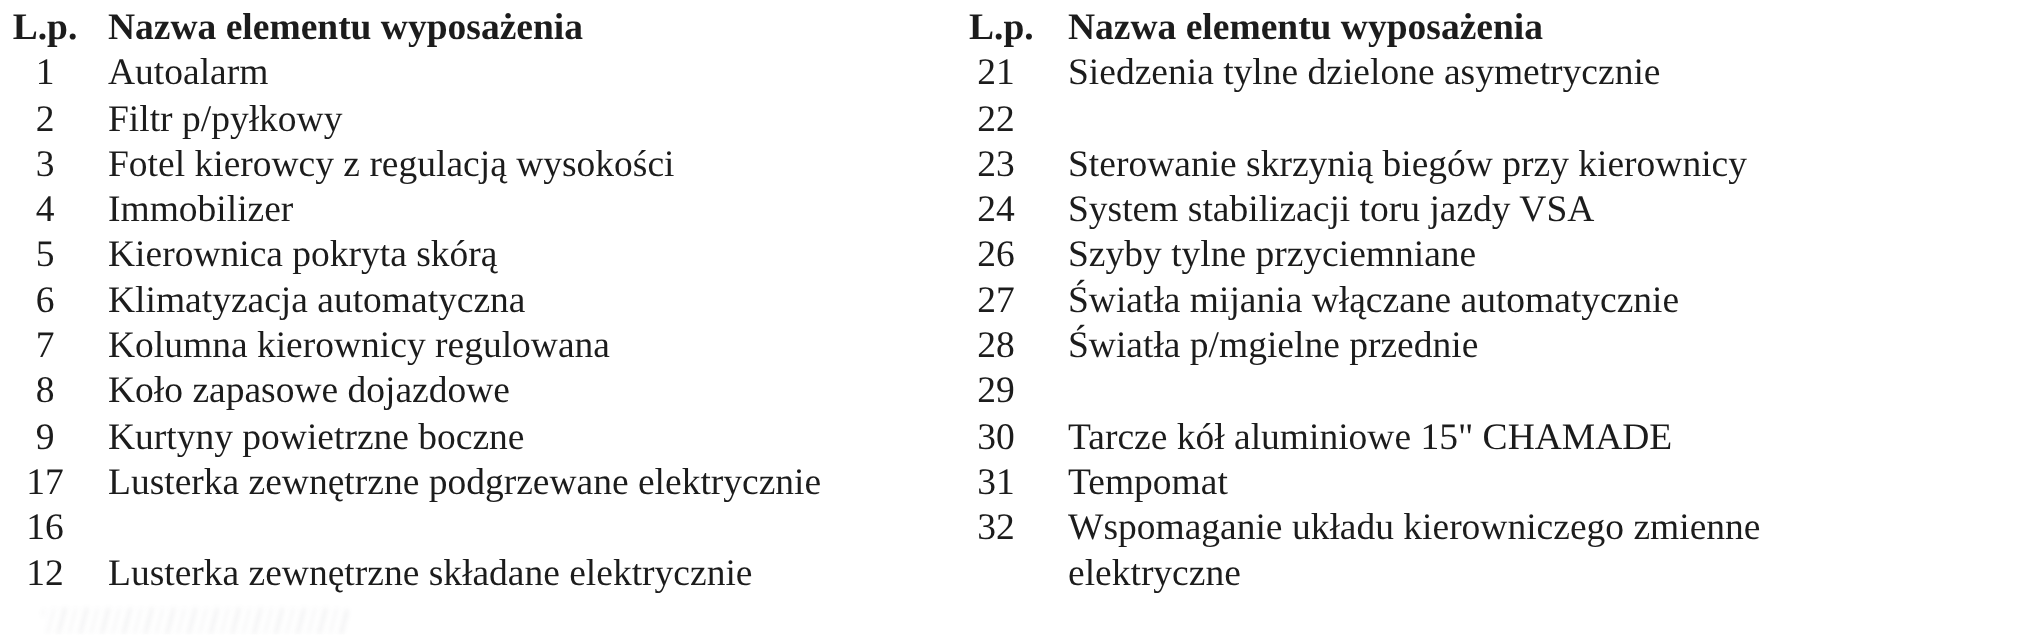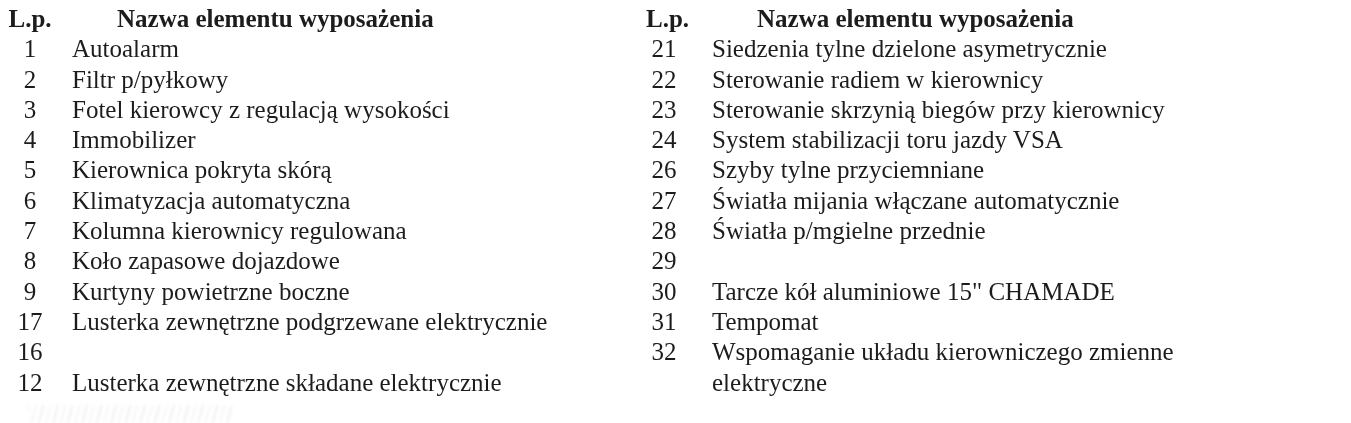--- a/index.html
+++ b/index.html
@@ -21,21 +21,21 @@
   }
   .col-left  { left: 8px;   width: 630px; }
   .col-right { left: 646px; width: 590px; }
 
   .row {
     display: flex;
     align-items: flex-start;
     font-size: 25px;
     line-height: 30.3px;
   }
-  .row.head { font-weight: bold; gap: 45px; }
+  .row.head { font-weight: bold; }
 
   .num {
     flex: 0 0 44px;
     width: 44px;
     text-align: center;
   }
   .col-right .num { flex-basis: 36px; width: 36px; }
 
   .txt { margin-left: 20px; }
   .col-left  .txt { width: 560px; }
@@ -138,21 +138,20 @@
   </div>
   <div>
 
       <div class="row">
         <span class="num">21</span>
         <span class="txt">Siedzenia tylne dzielone asymetrycznie</span>
       </div>
 
       <div class="row">
         <span class="num">22</span>
-        <span class="txt">Sterowanie radiem w kierownicy</span>
       </div>
 
       <div class="row">
         <span class="num">23</span>
         <span class="txt">Sterowanie skrzynią biegów przy kierownicy</span>
       </div>
 
       <div class="row">
         <span class="num">24</span>
         <span class="txt">System stabilizacji toru jazdy VSA</span>

